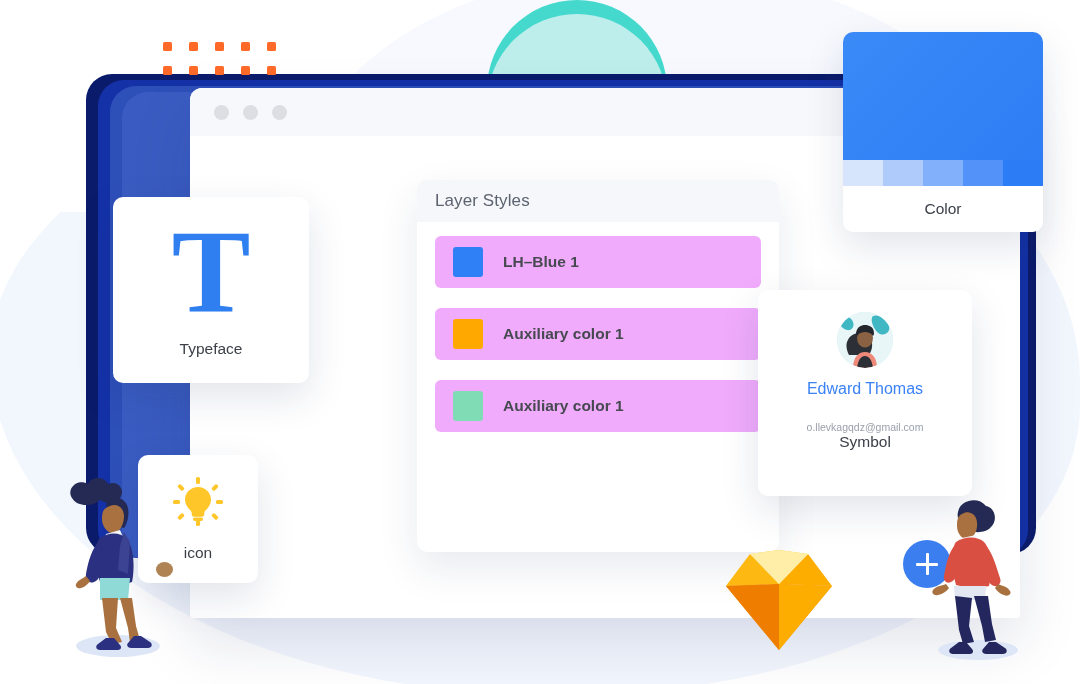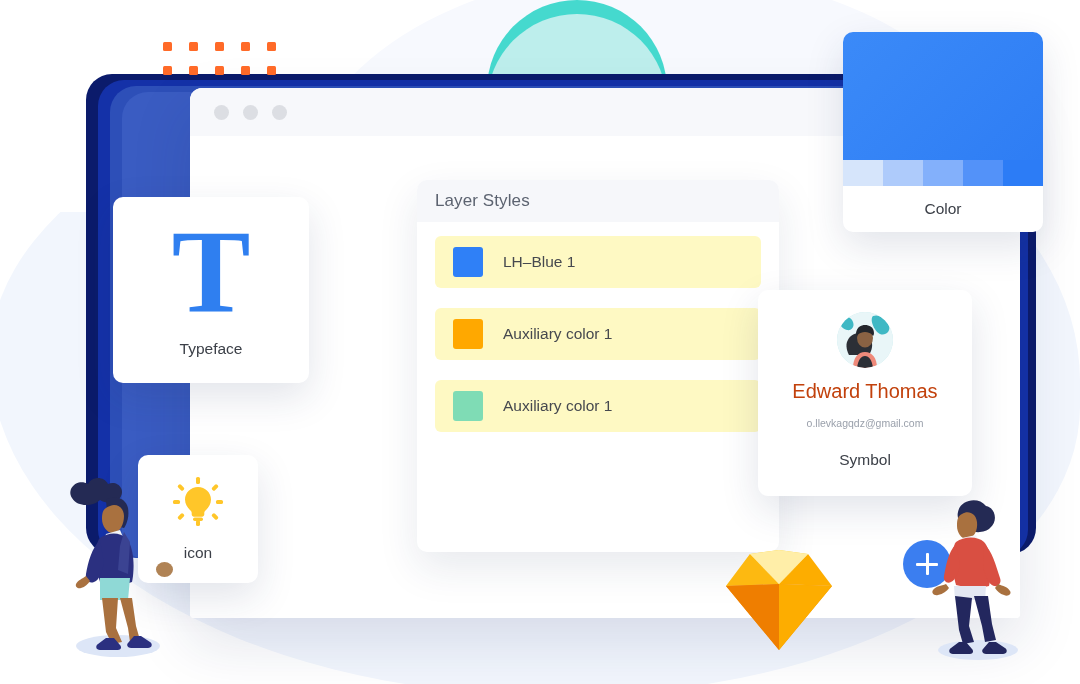--- a/index.html
+++ b/index.html
@@ -124,25 +124,26 @@
     padding-left: 18px;
   }
   .panel-title {
     font-size: 17px;
     color: #5c6370;
     letter-spacing: .1px;
   }
   .panel-list { padding: 14px 18px 0 18px; }
   .layer-row {
     height: 52px;
-    background: #fef9c3;
+    background: #f0abfc;
     border-radius: 6px;
     display: flex; align-items: center;
     padding-left: 18px;
     margin-bottom: 20px;
+    font-weight: bold;
   }
   .swatch {
     width: 30px; height: 30px;
     border-radius: 3px;
     flex: 0 0 auto;
   }
   .swatch.outline { background: #ffffff; }
   .layer-label {
     margin-left: 20px;
     font-size: 15.5px;
@@ -218,29 +219,29 @@
   }
   .avatar {
     width: 56px; height: 56px;
     border-radius: 50%;
     overflow: hidden;
     background: #cfeef0;
     position: relative;
   }
   .person-name {
     margin-top: 12px;
-    font-size: 20px;
-    color: #c2410c;
+    font-size: 16px;
+    color: #3b82f6;
   }
   .person-email {
-    margin-top: 14px;
+    margin-top: 23px;
     font-size: 10.5px;
     color: #9aa0ab;
   }
-  .symbol-caption { margin-top: 22px; }
+  .symbol-caption { }
 
   
   .sketch-logo { position: absolute; left: 724px; top: 548px; z-index: 20; }
 
   
   .fab {
     position: absolute;
     left: 903px; top: 540px;
     width: 48px; height: 48px;
     border-radius: 50%;

